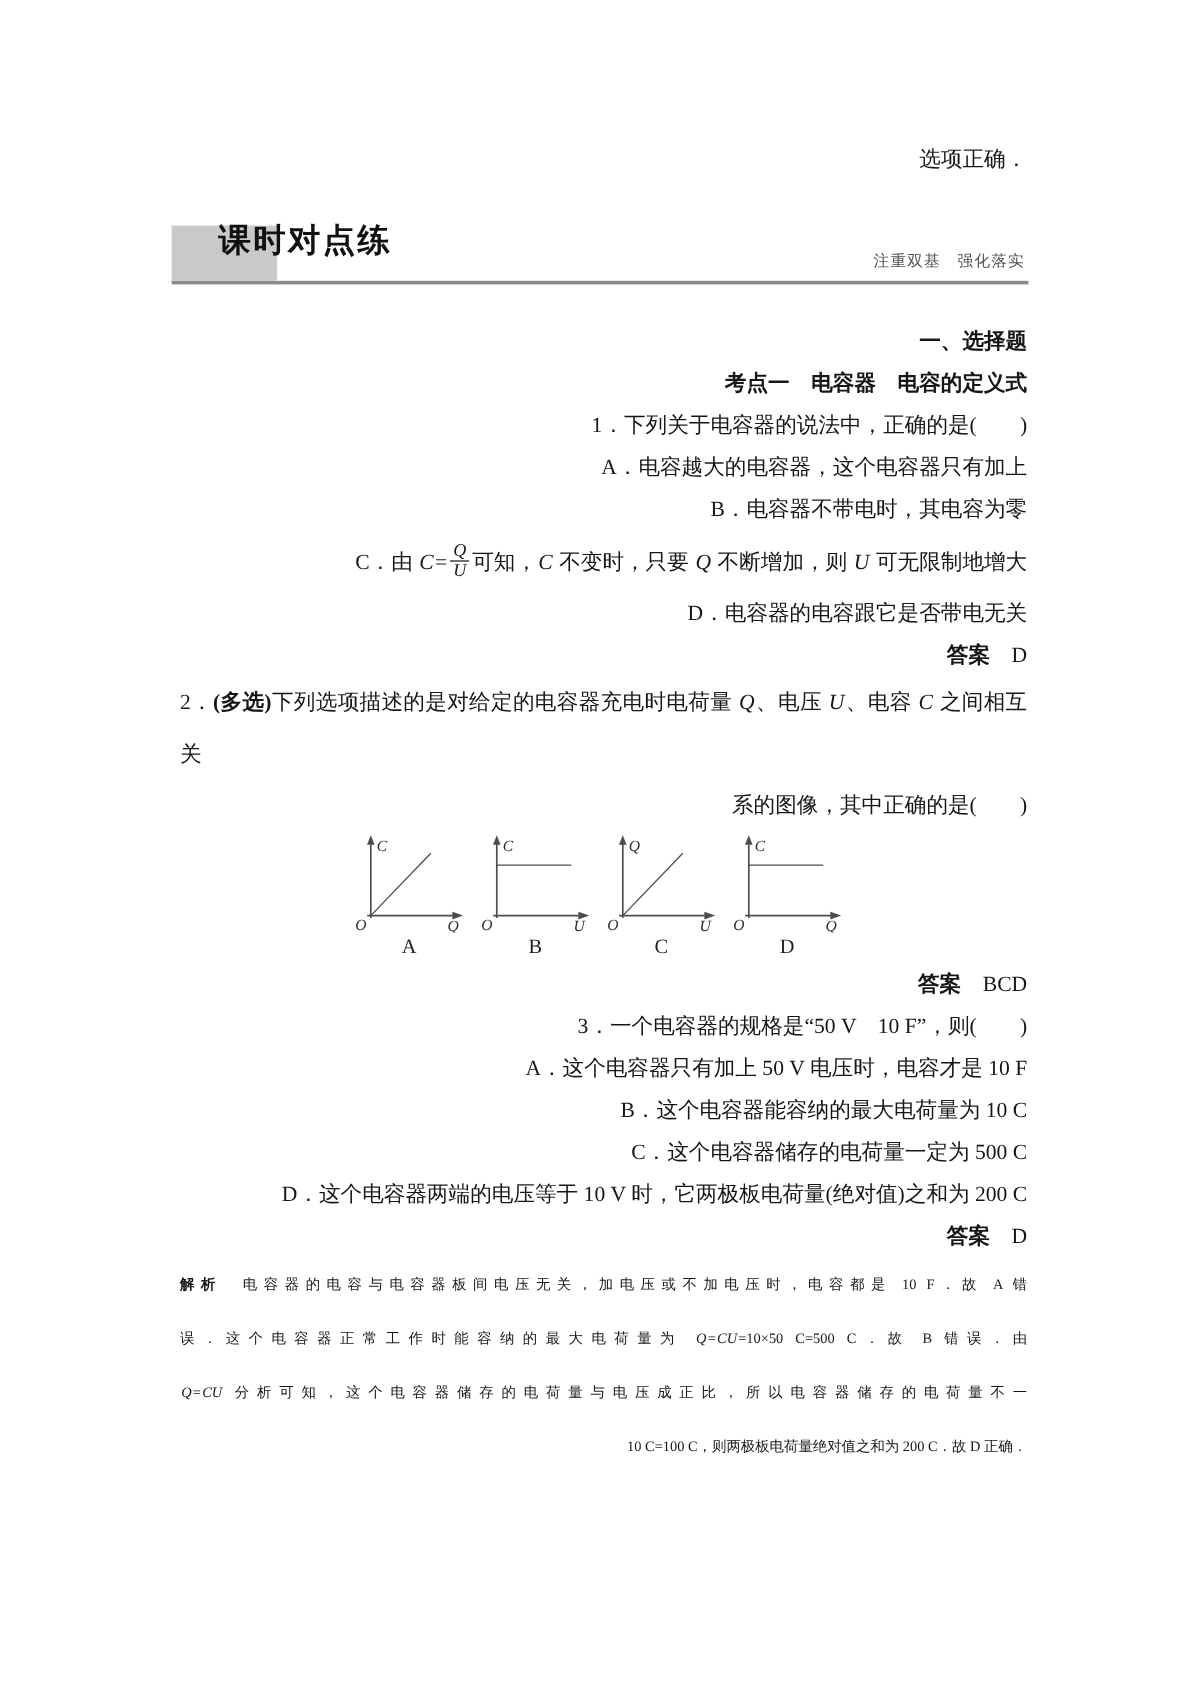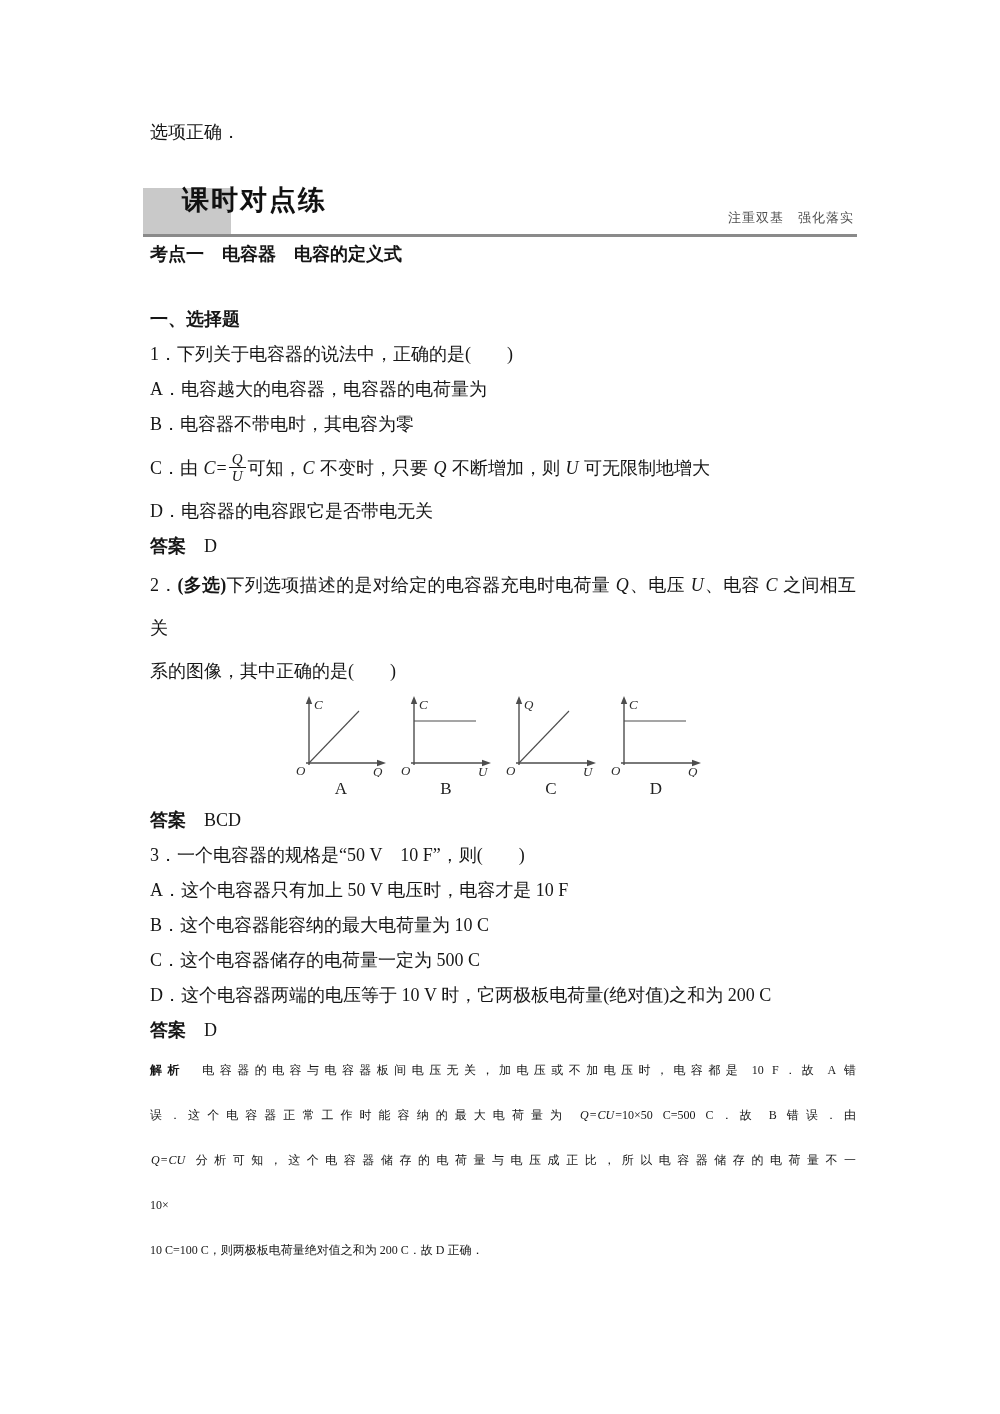--- a/index.html
+++ b/index.html
@@ -8,21 +8,21 @@
     background: #ffffff;
     overflow: hidden;
     font-family: "Liberation Serif", serif;
     color: #161616;
   }
   .content {
     position: absolute;
     left: 150px; top: 0;
     width: 706px;
   }
-  p { margin: 0; }
+  p { margin: 0; text-align: right; }
   .intro { margin-top: 118px; font-size: 18px; line-height: 28px; }
 
   
   .band {
     position: relative;
     margin-left: -7px;
     margin-top: 42px;
     width: 714px;
     height: 46px;
     border-bottom: 3px solid #8a8a8a;
@@ -96,25 +96,25 @@
 <div class="content">
 
   <p class="intro">选项正确．</p>
 
   <div class="band">
     <div class="band-box"></div>
     <div class="band-title">课时对点练</div>
     <div class="band-sub">注重双基　强化落实</div>
   </div>
 
+  <p class="line sec">一、选择题</p>
   <p class="line kp">考点一　电容器　电容的定义式</p>
-  <p class="line sec">一、选择题</p>
 
   <p class="line">1．下列关于电容器的说法中，正确的是(　　)</p>
-  <p class="line">A．电容越大的电容器，电容器的电荷量为</p>
+  <p class="line">A．电容越大的电容器，这个电容器只有加上</p>
   <p class="line">B．电容器不带电时，其电容为零</p>
   <p class="line cfrac"><span>C．由 </span><span class="v">C</span><span>=</span><span class="frac">
         <span class="fn">Q</span>
         <span class="fd">U</span>
       </span><span>可知，</span><span class="v">C</span><span> 不变时，只要 </span><span class="v">Q</span><span> 不断增加，则 </span><span class="v">U</span><span> 可无限制地增大</span></p>
   <p class="line">D．电容器的电容跟它是否带电无关</p>
   <p class="line"><span class="b">答案</span><span>　D</span></p>
 
   <p class="wide just"><span>2．</span><span class="b">(多选)</span><span>下列选项描述的是对给定的电容器充电时电荷量 </span><span class="v">Q</span><span>、电压 </span><span class="v">U</span><span>、电容 </span><span class="v">C</span><span> 之间相互关</span></p>
   <p class="wide">系的图像，其中正确的是(　　)</p>
@@ -184,16 +184,15 @@
   <p class="line">3．一个电容器的规格是“50 V　10 F”，则(　　)</p>
   <p class="line">A．这个电容器只有加上 50 V 电压时，电容才是 10 F</p>
   <p class="line">B．这个电容器能容纳的最大电荷量为 10 C</p>
   <p class="line">C．这个电容器储存的电荷量一定为 500 C</p>
   <p class="line">D．这个电容器两端的电压等于 10 V 时，它两极板电荷量(绝对值)之和为 200 C</p>
   <p class="line"><span class="b">答案</span><span>　D</span></p>
 
   <p class="jx just"><span class="b">解析</span><span>　电容器的电容与电容器板间电压无关，加电压或不加电压时，电容都是 10 F．故 A 错</span></p>
   <p class="jx just"><span>误．这个电容器正常工作时能容纳的最大电荷量为 </span><span class="v">Q</span><span>=</span><span class="v">CU</span><span>=10×50 C=500 C．故 B 错误．由</span></p>
   <p class="jx just"><span class="v">Q</span><span>=</span><span class="v">CU</span><span> 分析可知，这个电容器储存的电荷量与电压成正比，所以电容器储存的电荷量不一</span></p>
-  <p class="jx"><span>10×</span></p>
   <p class="jx"><span>10 C=100 C，则两极板电荷量绝对值之和为 200 C．故 D 正确．</span></p>
 
 </div>
 
 </body></html>

